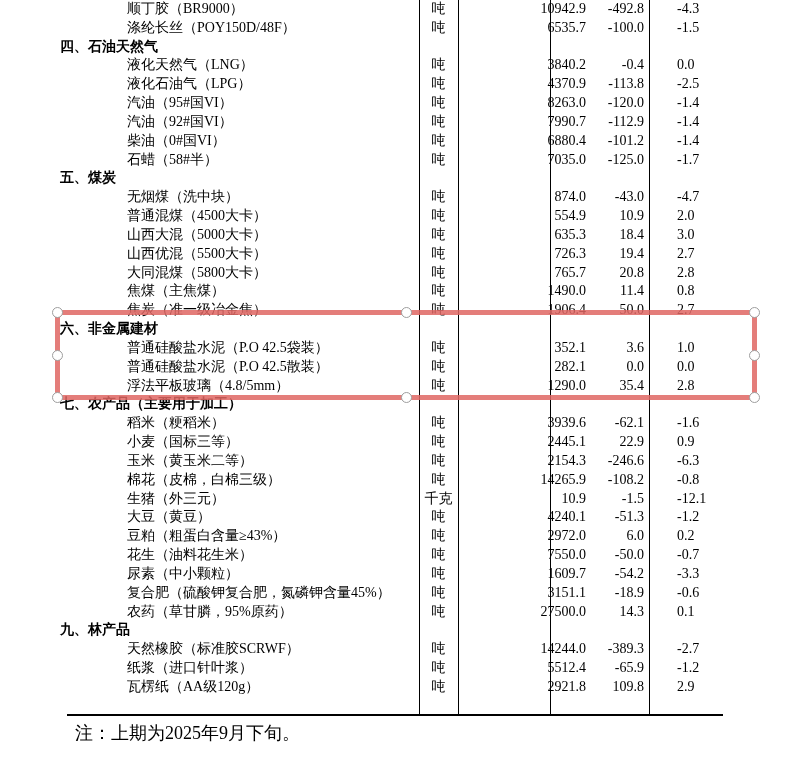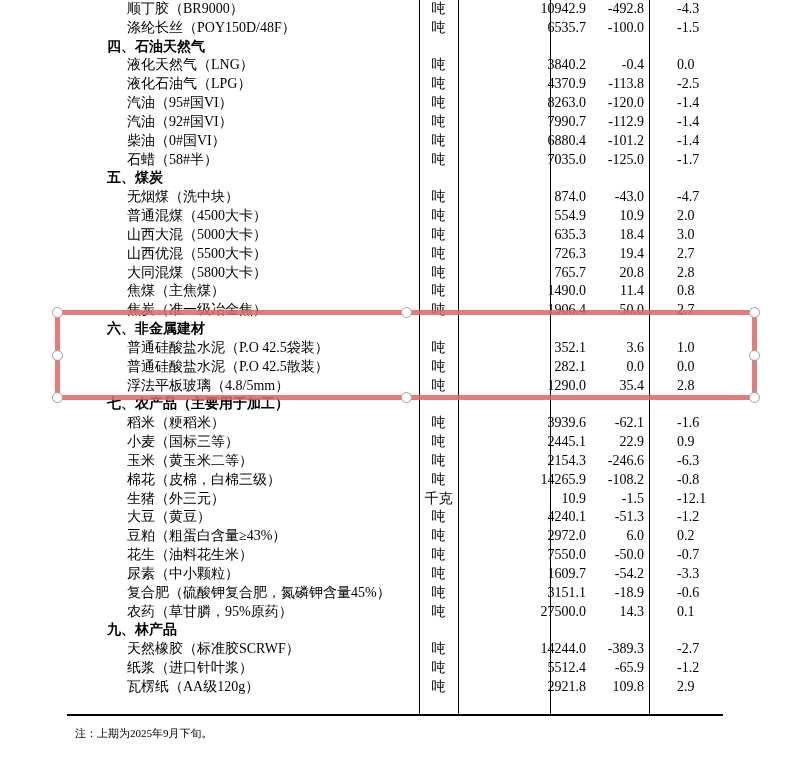--- a/index.html
+++ b/index.html
@@ -9,30 +9,30 @@
     font-family:"Liberation Serif","DejaVu Serif",serif;
     color:#000;
   }
   .table-wrap{position:absolute;left:0;top:0;width:788px;height:716px;}
   .row{position:relative;width:648px;height:18.84px;}
   .cell{
     position:absolute;top:0;height:18.84px;line-height:18.84px;
     font-size:14px;white-space:nowrap;overflow:hidden;box-sizing:border-box;
   }
   .c-name{left:0;width:419px;padding-left:127px;}
-  .row.section .c-name{padding-left:107px;font-weight:700;}
+  .row.section .c-name{padding-left:60px;font-weight:700;}
   .c-unit{left:419px;width:39px;text-align:center;}
   .c-price{left:458px;width:92px;text-align:right;padding-right:4px;margin-left:40px;}
   .c-change{left:550px;width:99px;text-align:right;padding-right:5px;}
   .c-pct{left:677px;width:71px;}
   .vline{position:absolute;top:0;width:1px;height:716px;background:#000;}
   .vl-1{left:419px;} .vl-2{left:458px;} .vl-3{left:550px;} .vl-4{left:649px;}
   .bottom-border{position:absolute;left:67px;top:714px;width:656px;height:2px;background:#000;}
   .note{
-    position:absolute;left:75px;top:724px;font-size:11px;line-height:18px;
+    position:absolute;left:75px;top:724px;font-size:18px;line-height:18px;
     white-space:nowrap;
   }
   .ann-box{
     position:absolute;left:55px;top:310px;width:702px;height:90px;
     border:5px solid rgba(223,102,99,0.85);box-sizing:border-box;z-index:5;
     background:transparent;
   }
   .handle{
     position:absolute;width:9px;height:9px;border-radius:50%;
     background:#ffffff;border:1px solid #9e9e9e;box-sizing:content-box;z-index:6;

